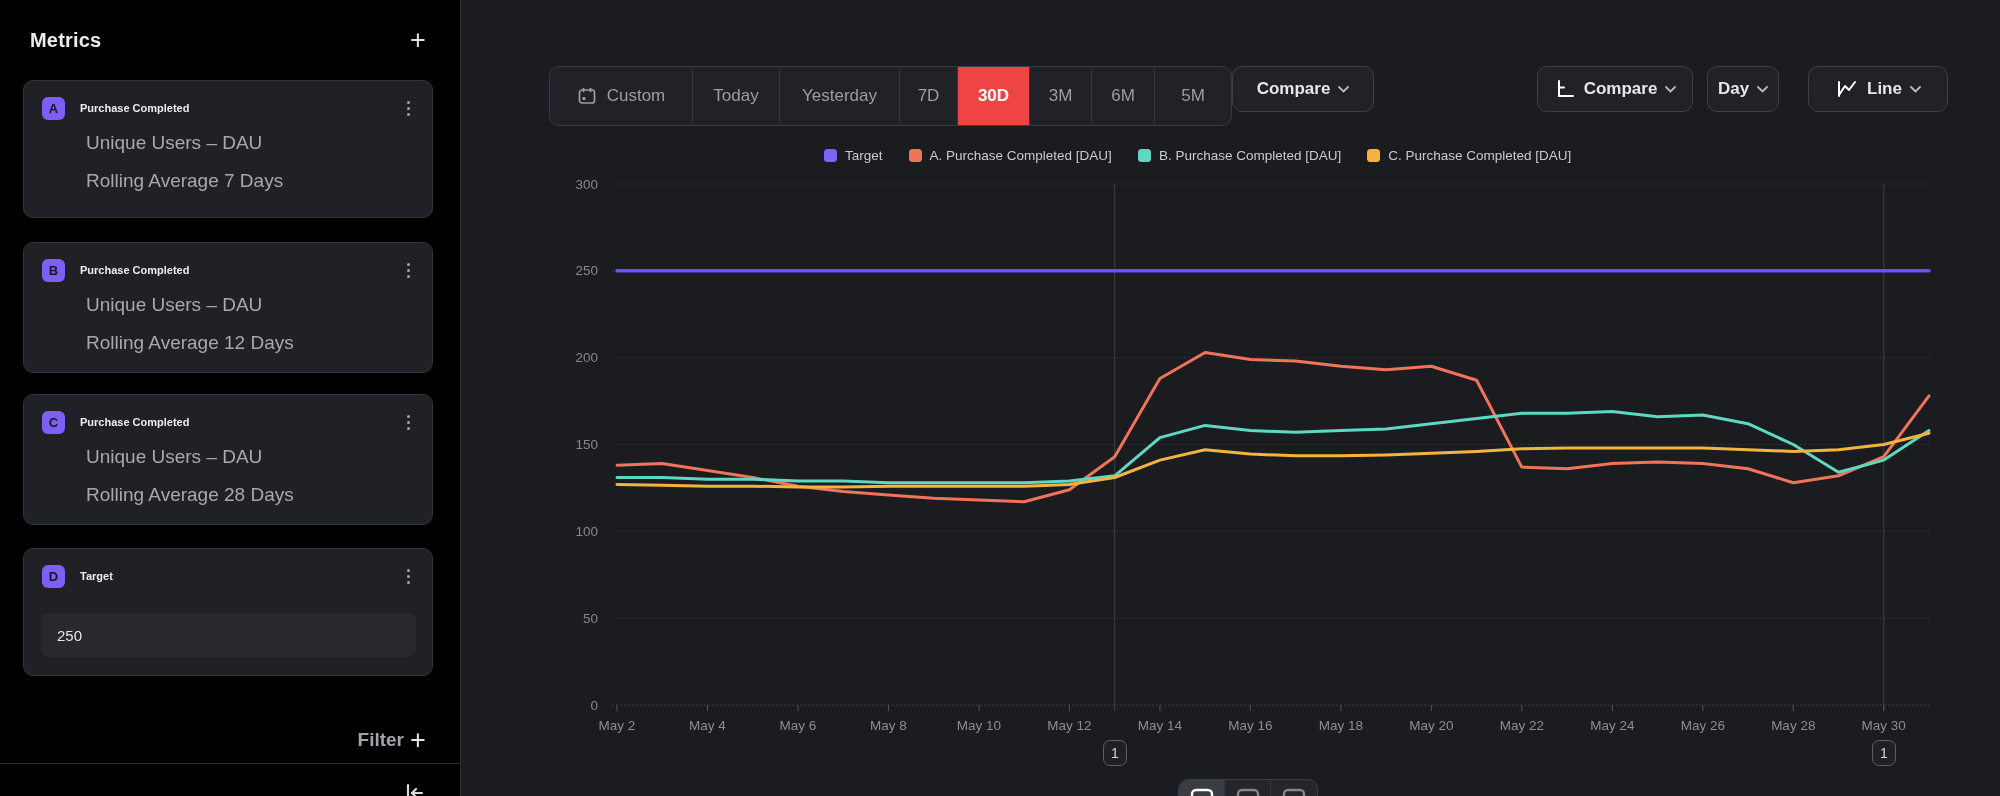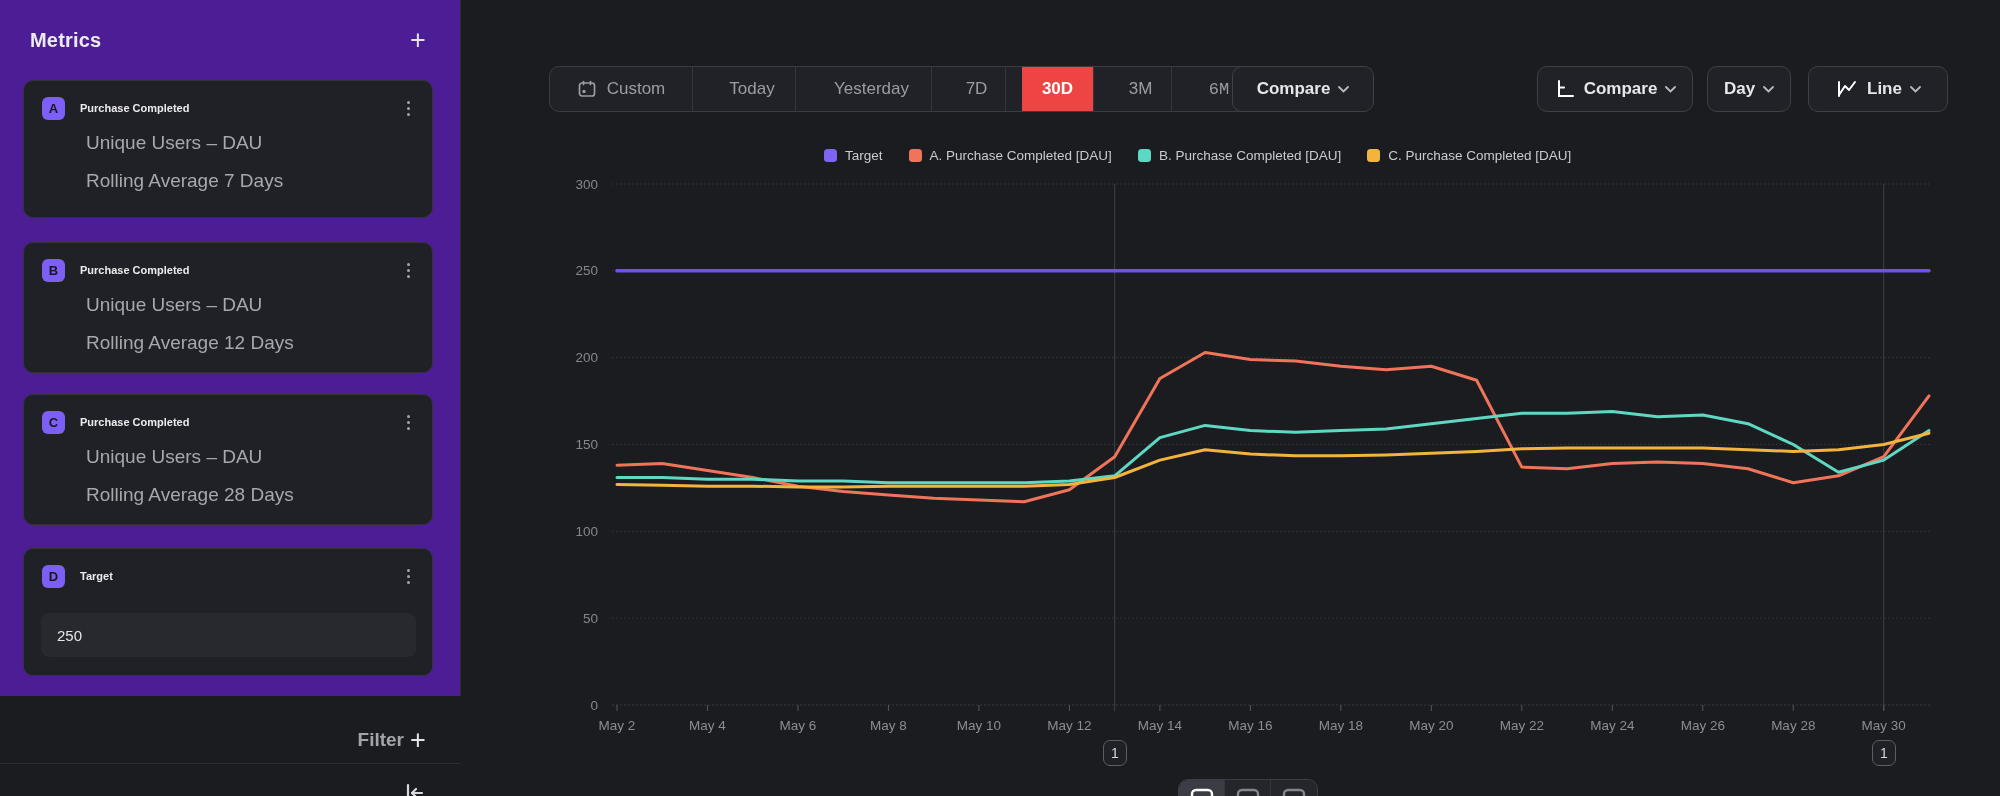--- a/index.html
+++ b/index.html
@@ -5,22 +5,22 @@
   * { margin:0; padding:0; box-sizing:border-box; }
   html,body { width:2000px; height:796px; overflow:hidden; }
   body {
     background:#1b1c20;
     font-family:"Liberation Sans", sans-serif;
     color:#e8e9ea;
     position:relative;
   }
   
   .sidebar {
-    position:absolute; left:0; top:0; width:461px; height:696px;
-    border-right:1px solid #2e3035; background:#4c1d95;
+    position:absolute; left:0; top:0; width:461px; height:796px;
+    border-right:1px solid #2e3035; background:#000000;
   }
   .sidebar-header { position:absolute; left:30px; top:24px; right:28px; height:32px;
     display:flex; align-items:center; justify-content:space-between; }
   .sidebar-title { font-size:20px; font-weight:700; color:#ececee; letter-spacing:.2px; }
   .plus-btn { width:28px; height:28px; display:flex; align-items:center; justify-content:center;
     color:#e3e4e6; font-size:27px; font-weight:300; cursor:pointer; line-height:1; }
   .metric-card {
     position:absolute; left:23px; width:410px; background:#202126;
     border:1px solid #32343a; border-radius:10px;
   }
@@ -48,22 +48,22 @@
     font-size:15px; padding:0 16px; font-family:"Liberation Sans", sans-serif; outline:none;
   }
   .filter-row { position:absolute; left:30px; right:28px; top:724px; height:32px;
     display:flex; align-items:center; justify-content:flex-end; }
   .filter-title { font-size:19px; font-weight:700; color:#a2a4a9; }
   .sidebar-divider { position:absolute; left:0; right:0; top:763px; height:1px; background:#2b2d31; }
   .collapse-btn { position:absolute; right:32px; top:779px; width:28px; height:28px;
     display:flex; align-items:center; justify-content:center; cursor:pointer; color:#d9dadc; }
   
   .seg-control {
-    position:absolute; left:549px; top:66px; height:46px; display:flex;
-    background:#202227; border:1px solid #393c42; border-radius:10px; overflow:hidden;gap:16px;
+    position:absolute; left:549px; top:66px; height:60px; display:flex;
+    background:#202227; border:1px solid #393c42; border-radius:10px; overflow:hidden;
   }
   .seg {
     display:flex; align-items:center; justify-content:center; gap:10px;
     font-size:17px; color:#9b9da2; cursor:pointer; border-right:1px solid #34363b;
   }
   .seg:last-child { border-right:none; }
   .seg.active { background:#ef4444; color:#ffffff; font-weight:700; }
   .tool-btn {
     position:absolute; top:66px; height:46px; display:flex; align-items:center; justify-content:center;
     gap:8px; background:#202227; border:1px solid #3e4046; border-radius:10px;
@@ -189,21 +189,21 @@
     </div>
     <div class="seg" style="width: 58px;">
       <span>7D</span>
     </div>
     <div class="seg active" style="width: 72px;">
       <span>30D</span>
     </div>
     <div class="seg" style="width: 62px;">
       <span>3M</span>
     </div>
-    <div class="seg" style="width: 63px; font-family: Liberation Mono, monospace;">
+    <div class="seg" style="width: 63px;">
       <span>6M</span>
     </div>
     <div class="seg" style="width: 76px;">
       <span>5M</span>
     </div>
   </div>
 
 <button class="tool-btn" id="compare-btn" style="left:1232px; width:142px;">
   <span>Compare</span>
   <svg class="chev" viewBox="0 0 11 7" fill="none" stroke="#b8babd" stroke-width="1.8" stroke-linecap="round">
@@ -215,21 +215,21 @@
   <svg width="22" height="22" viewBox="0 0 22 22" fill="none" stroke="#ffffff" stroke-width="2" stroke-linecap="round">
     <polyline points="5,3 5,18 19,18"></polyline>
       <line x1="5" y1="9.5" x2="10" y2="9.5"></line>
   </svg>
   <span>Compare</span>
   <svg class="chev" viewBox="0 0 11 7" fill="none" stroke="#b8babd" stroke-width="1.8" stroke-linecap="round">
       <polyline points="1,1 5.5,5.5 10,1"></polyline>
     </svg>
 </button>
 
-<button class="tool-btn" style="left:1707px; width:84px;">
+<button class="tool-btn" style="left:1707px; width:72px;">
   <span>Day</span>
   <svg class="chev" viewBox="0 0 11 7" fill="none" stroke="#b8babd" stroke-width="1.8" stroke-linecap="round">
       <polyline points="1,1 5.5,5.5 10,1"></polyline>
     </svg>
 </button>
 
 <button class="tool-btn" style="left:1808px; width:140px;">
   <svg width="24" height="22" viewBox="0 0 24 22" fill="none" stroke="#ffffff" stroke-width="2" stroke-linecap="round" stroke-linejoin="round">
     <line x1="4" y1="4" x2="4" y2="18"></line>
       <polyline points="4,17 10,8 14,12 20,4"></polyline>

